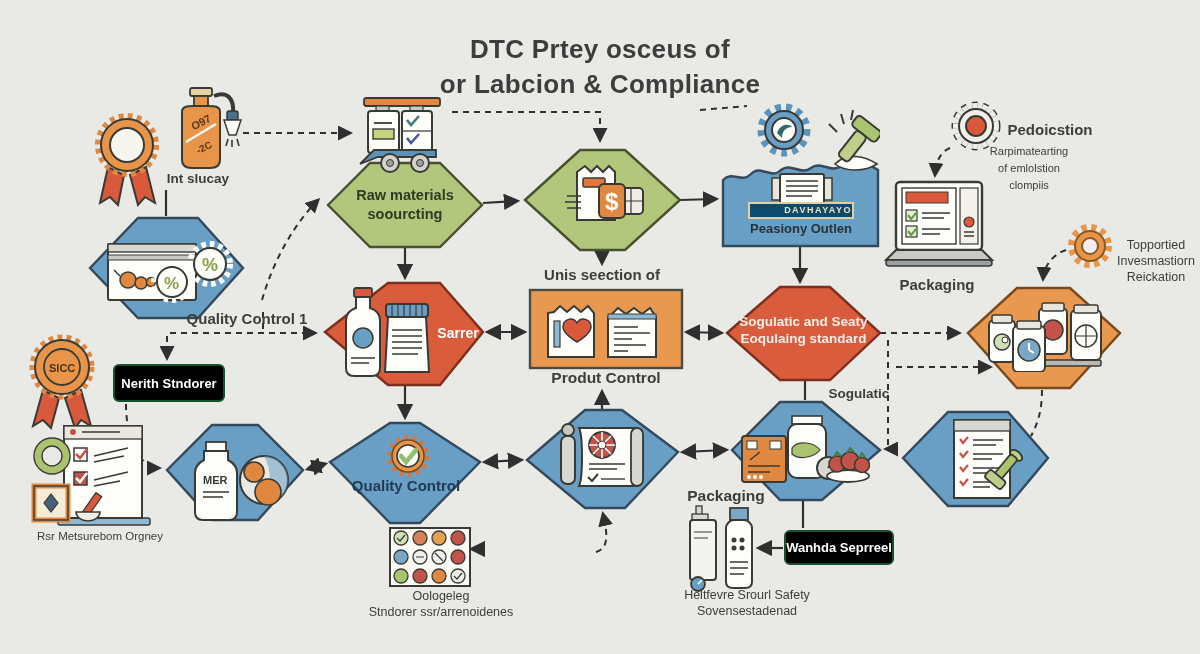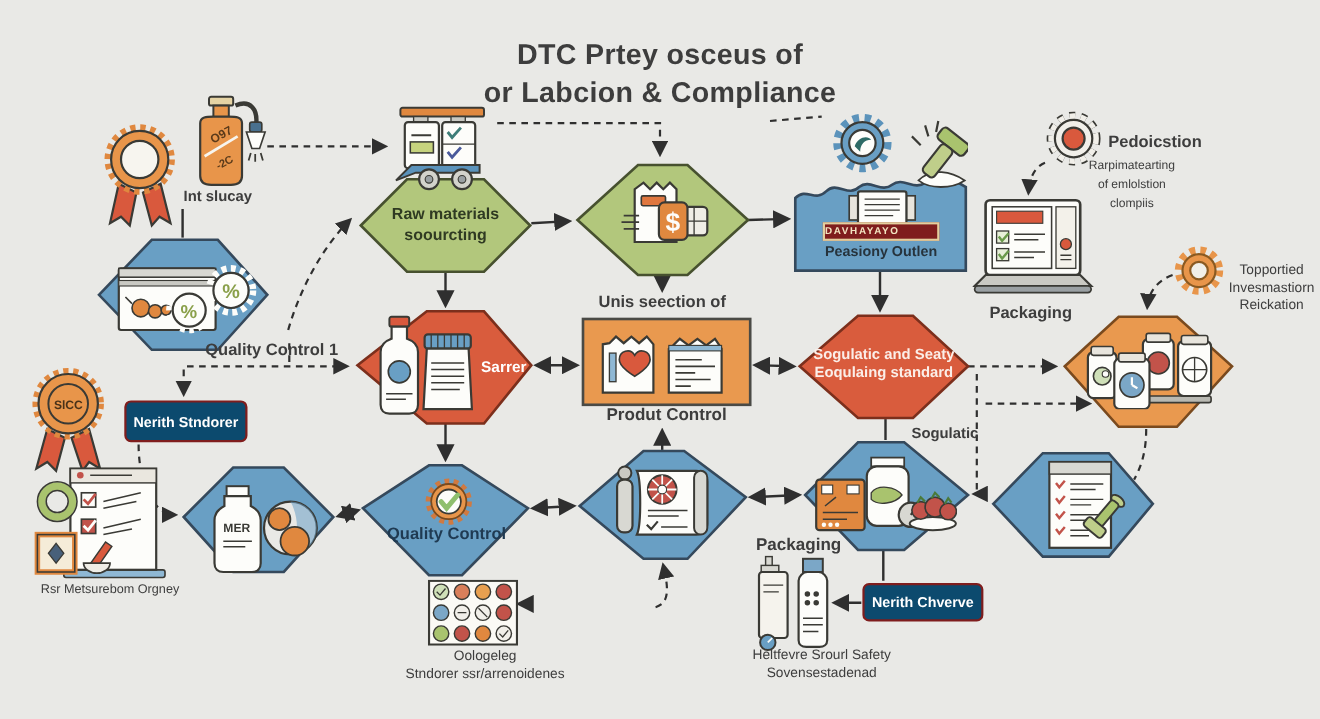--- a/index.html
+++ b/index.html
@@ -3,23 +3,23 @@
 <meta charset="utf-8">
 <style>
 *{box-sizing:border-box;margin:0;padding:0}
 body{font-family:"Liberation Sans",sans-serif;background:#d8d8d6}
 .canvas{position:relative;width:1200px;height:654px;background:#e9e9e6;overflow:hidden}
 svg.main{position:absolute;left:0;top:0;z-index:1}
 .icon{position:absolute;z-index:3}
 .lbl{position:absolute;z-index:4;color:#3d3d3d;text-align:center}
 .b{font-weight:bold}
 .box{position:absolute;z-index:4;display:flex;align-items:center;justify-content:center;text-align:center;font-weight:bold;border-radius:6px}
-.box.red{background:#0c4a6e;border:2px solid #7f1d1d;color:#fff}
+.box.red{background:#000000;border:2px solid #14532d;color:#fff}
 .box.blue{background:#6fa6c9;border:2px solid #2b3a45;color:#16324a}
-.plaque{position:absolute;z-index:4;background:#7f1d1d;border:2px solid #e3cf9e;color:#f2e3c0;font-weight:bold;text-align:left;letter-spacing:1.5px}
+.plaque{position:absolute;z-index:4;background:#0c4a6e;border:2px solid #e3cf9e;color:#f2e3c0;font-weight:bold;text-align:right;letter-spacing:1.5px}
 .title{position:absolute;z-index:4;text-align:center;color:#3d3d3d;font-weight:bold;font-size:26px;line-height:35px;letter-spacing:.3px}
 </style>
 </head>
 <body>
 
 <div class="canvas">
 
 <svg class="main" width="1200" height="654" viewBox="0 0 1200 654">
   <defs>
     <marker id="ah" viewBox="0 0 10 10" refX="8" refY="5" markerWidth="7.5" markerHeight="7.5" orient="auto-start-reverse">
@@ -424,20 +424,20 @@
 <div class="lbl b" style="left:343px;top:477px;width:126px;font-size:15px;color:#1f3a52">Quality Control</div>
 
 
 <div class="lbl" style="left:346px;top:589px;width:190px;font-size:12.5px;line-height:15.5px">
   <div>Oologeleg</div>
   <div>Stndorer ssr/arrenoidenes</div>
 </div>
 
 <div class="lbl b" style="left:670px;top:487px;width:112px;font-size:15.5px">Packaging</div>
 
-<div class="box red" style="left:784px;top:530px;width:110px;height:35px;font-size:13px">Nerith Chverve</div>
+<div class="box red" style="left:784px;top:530px;width:110px;height:35px;font-size:13px">Wanhda Seprreel</div>
 
 <div class="lbl" style="left:652px;top:588px;width:190px;font-size:12.5px;line-height:15.5px">
   <div>Heltfevre Srourl Safety</div>
   <div>Sovensestadenad</div>
 </div>
 
 </div>
 
 </body></html>

